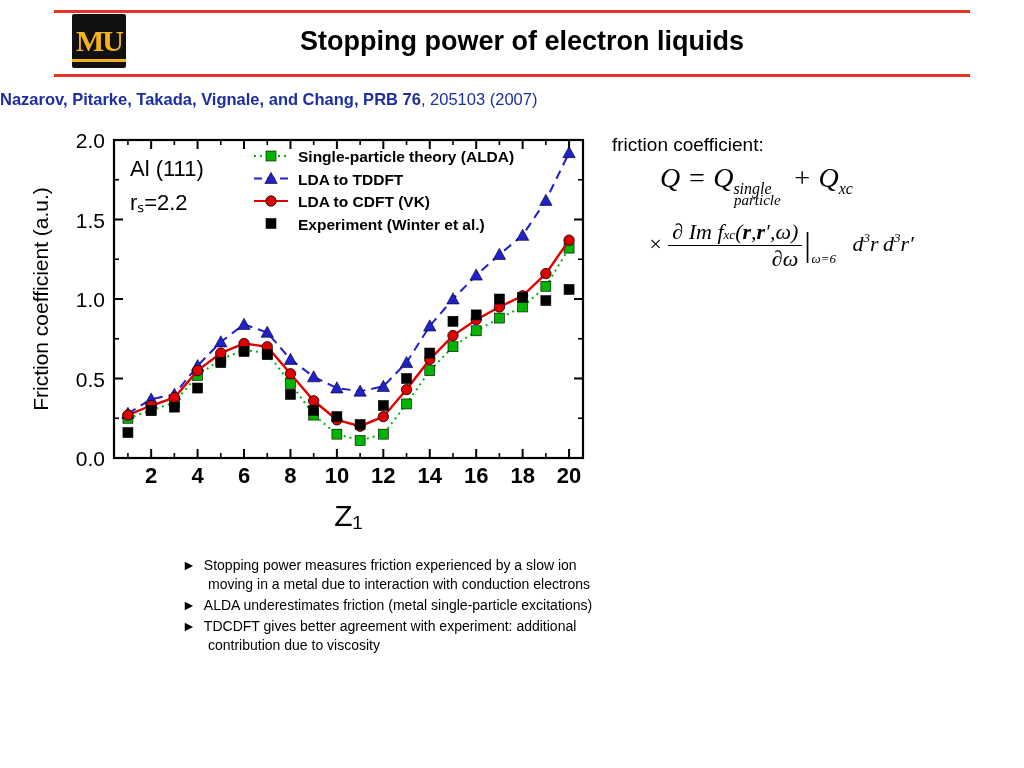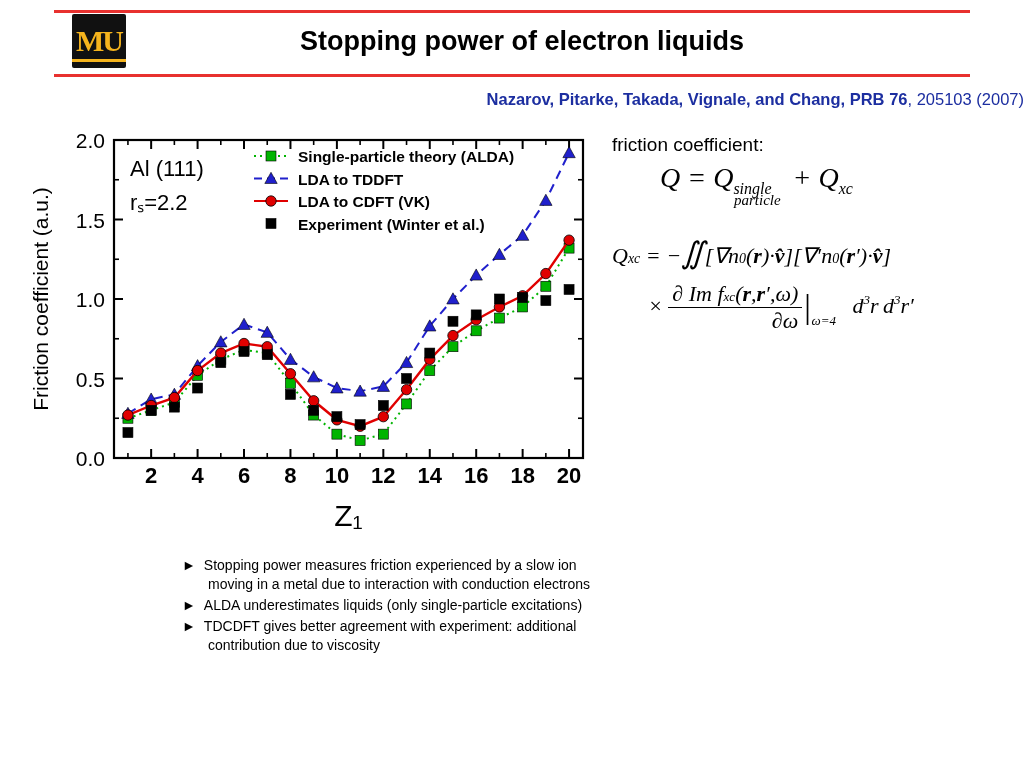--- a/index.html
+++ b/index.html
@@ -27,21 +27,21 @@
   }
   .logo-bar{
     position:absolute;left:0;right:0;bottom:6px;height:3px;background:#f5b41d;
   }
   .title{
     position:absolute;left:0;right:0;top:26px;
     text-align:center;font-size:27px;font-weight:bold;color:#000;margin-left:20px;
   }
   .citation{
     position:absolute;left:0;right:0;top:90px;
-    text-align:right;font-size:16.5px;color:#1c2ea0;font-weight:bold;
+    text-align:left;font-size:16.5px;color:#1c2ea0;font-weight:bold;
   }
   .citation .vol{font-weight:bold;}
   .citation .plain{font-weight:normal;}
 
   
   #chart-wrap{
     position:absolute;left:18px;top:126px;width:580px;height:410px;
   }
   #chart-svg{display:block;}
 
@@ -292,38 +292,35 @@
 </div>
 
 <div class="rhs">
   <div class="fric-label">friction coefficient:</div>
 
   <div class="eq eq1">
     <i>Q</i> = <i>Q</i><span class="sub">single</span>&nbsp;&nbsp;&nbsp;+ <i>Q</i><span class="sub">xc</span>
     <div style="font-size:15px;margin-left:74px;margin-top:-6px;">particle</div>
   </div>
 
-  <div class="eq eq2">
-    <i>Q<span style="font-size:14px;">xc</span></i> = −<span style="font-size:30px;">∬</span>[∇<i>n</i><span style="font-size:14px;">0</span>(<b><i>r</i></b>)·<b>v̂</b>][∇′<i>n</i><span style="font-size:14px;">0</span>(<b><i>r</i></b>′)·<b>v̂</b>]
-  </div>
 
   <div class="eq eq3">
     ×&nbsp;<span class="frac">
       <span class="num">∂ Im <i>f<span style="font-size:13px;">xc</span></i>(<b><i>r</i></b>,<b><i>r</i></b>′,ω)</span>
       <span class="den">∂ω</span>
-    </span><span class="bigbar">|</span><span class="evalsub">ω=4</span>
+    </span><span class="bigbar">|</span><span class="evalsub">ω=6</span>
     &nbsp;&nbsp;<i>d</i><sup style="font-size:13px;">3</sup><i>r</i> <i>d</i><sup style="font-size:13px;">3</sup><i>r</i>′
   </div>
 </div>
 
 <div class="bullets">
   <div class="row">
     <span class="arrow">►</span><span>Stopping power measures friction experienced by a slow ion</span>
     <span class="cont">moving in a metal due to interaction with conduction electrons</span>
   </div>
   <div class="row">
-    <span class="arrow">►</span><span>ALDA underestimates liquids (only single-particle excitations)</span>
+    <span class="arrow">►</span><span>ALDA underestimates friction (metal single-particle excitations)</span>
   </div>
   <div class="row">
     <span class="arrow">►</span><span>TDCDFT gives better agreement with experiment: additional</span>
     <span class="cont">contribution due to viscosity</span>
   </div>
 </div>
 
 </body></html>

